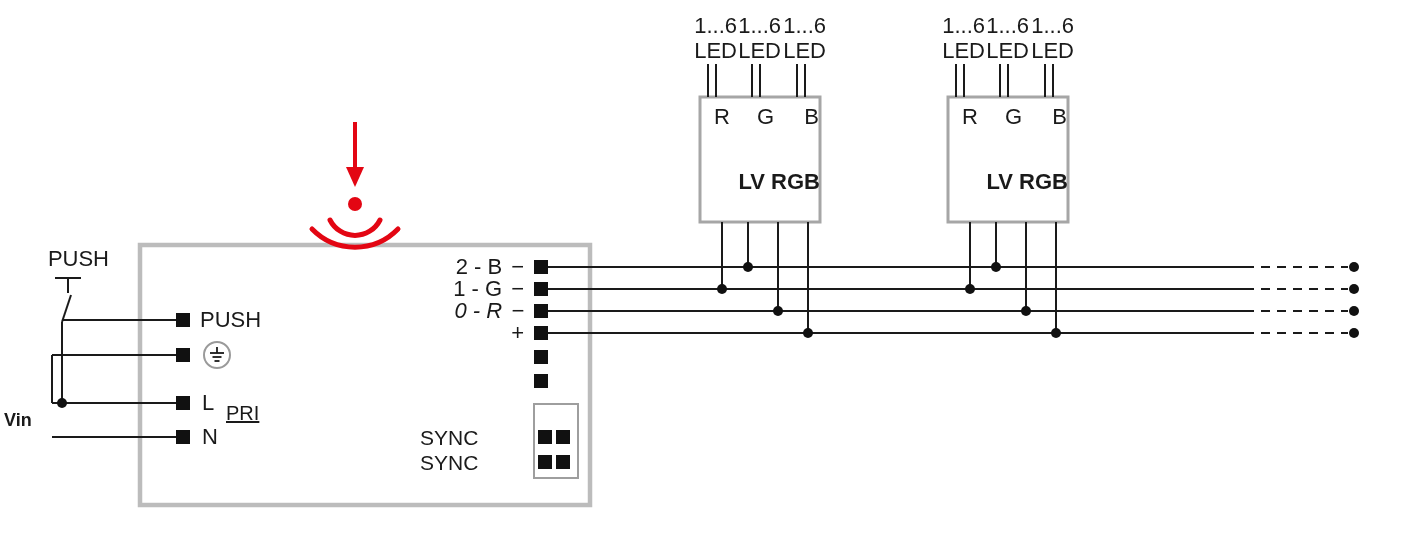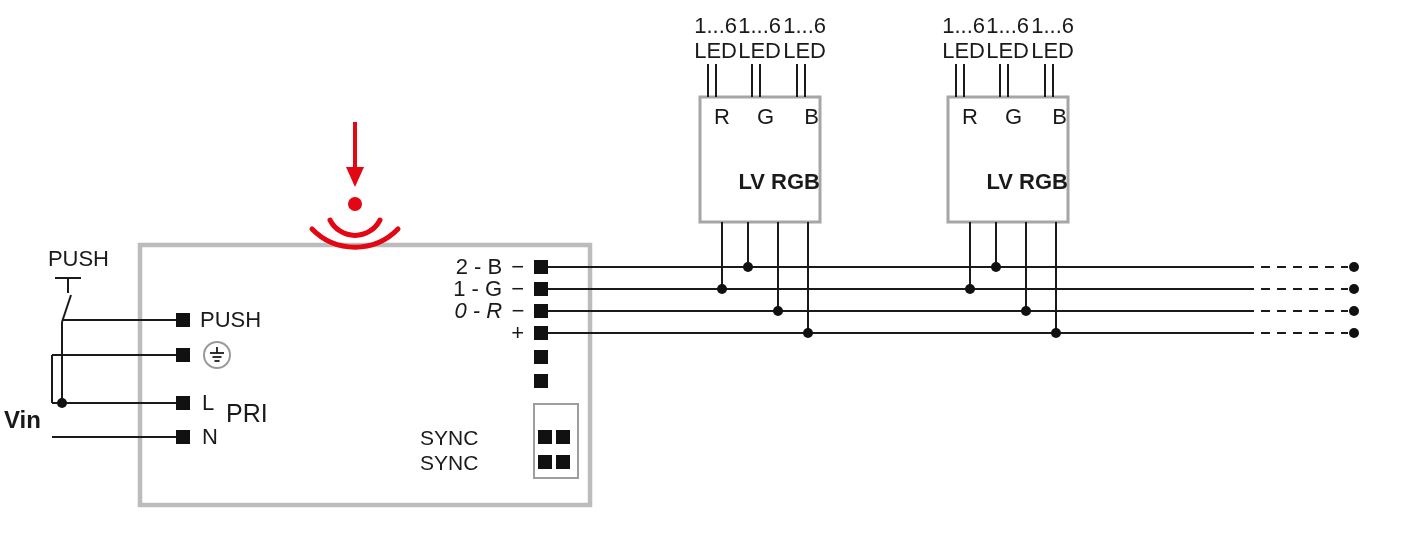--- a/index.html
+++ b/index.html
@@ -143,25 +143,25 @@
     <g>
       <line x1="355" y1="122" x2="355" y2="168" class="rl"></line>
       <polygon points="355,187 346,167 364,167" class="rf"></polygon>
       <circle cx="355" cy="204" r="7" class="rf"></circle>
       <path d="M330 220 A 28 28 0 0 0 380 220" class="ra"></path>
       <path d="M312 229 A 60 60 0 0 0 398 229" class="ra"></path>
     </g>
   </svg>
 
   <div class="lbl c" style="left:29px;top:246px;width:80px;">PUSH</div>
-  <div class="lbl b" style="left:4px;top:407px;font-size:24px;">Vin</div>
+  <div class="lbl b" style="left:4px;top:407px;font-size:18px;">Vin</div>
   <div class="lbl" style="left:200px;top:307px;">PUSH</div>
   <div class="lbl" style="left:202px;top:390px;">L</div>
   <div class="lbl" style="left:202px;top:424px;">N</div>
-  <div class="lbl" style="left:226px;top:400px;font-size:25px;">PRI</div>
+  <div class="lbl" style="left:226px;top:400px;font-size:20px;text-decoration:underline;">PRI</div>
 
   <div class="out" style="top:254px;">
     <span>2 - B</span><span class="sg">−</span>
   </div>
   <div class="out" style="top:276px;">
     <span>1 - G</span><span class="sg">−</span>
   </div>
   <div class="out" style="top:298px;font-style:italic;">
     <span>0 - R</span><span class="sg">−</span>
   </div>

